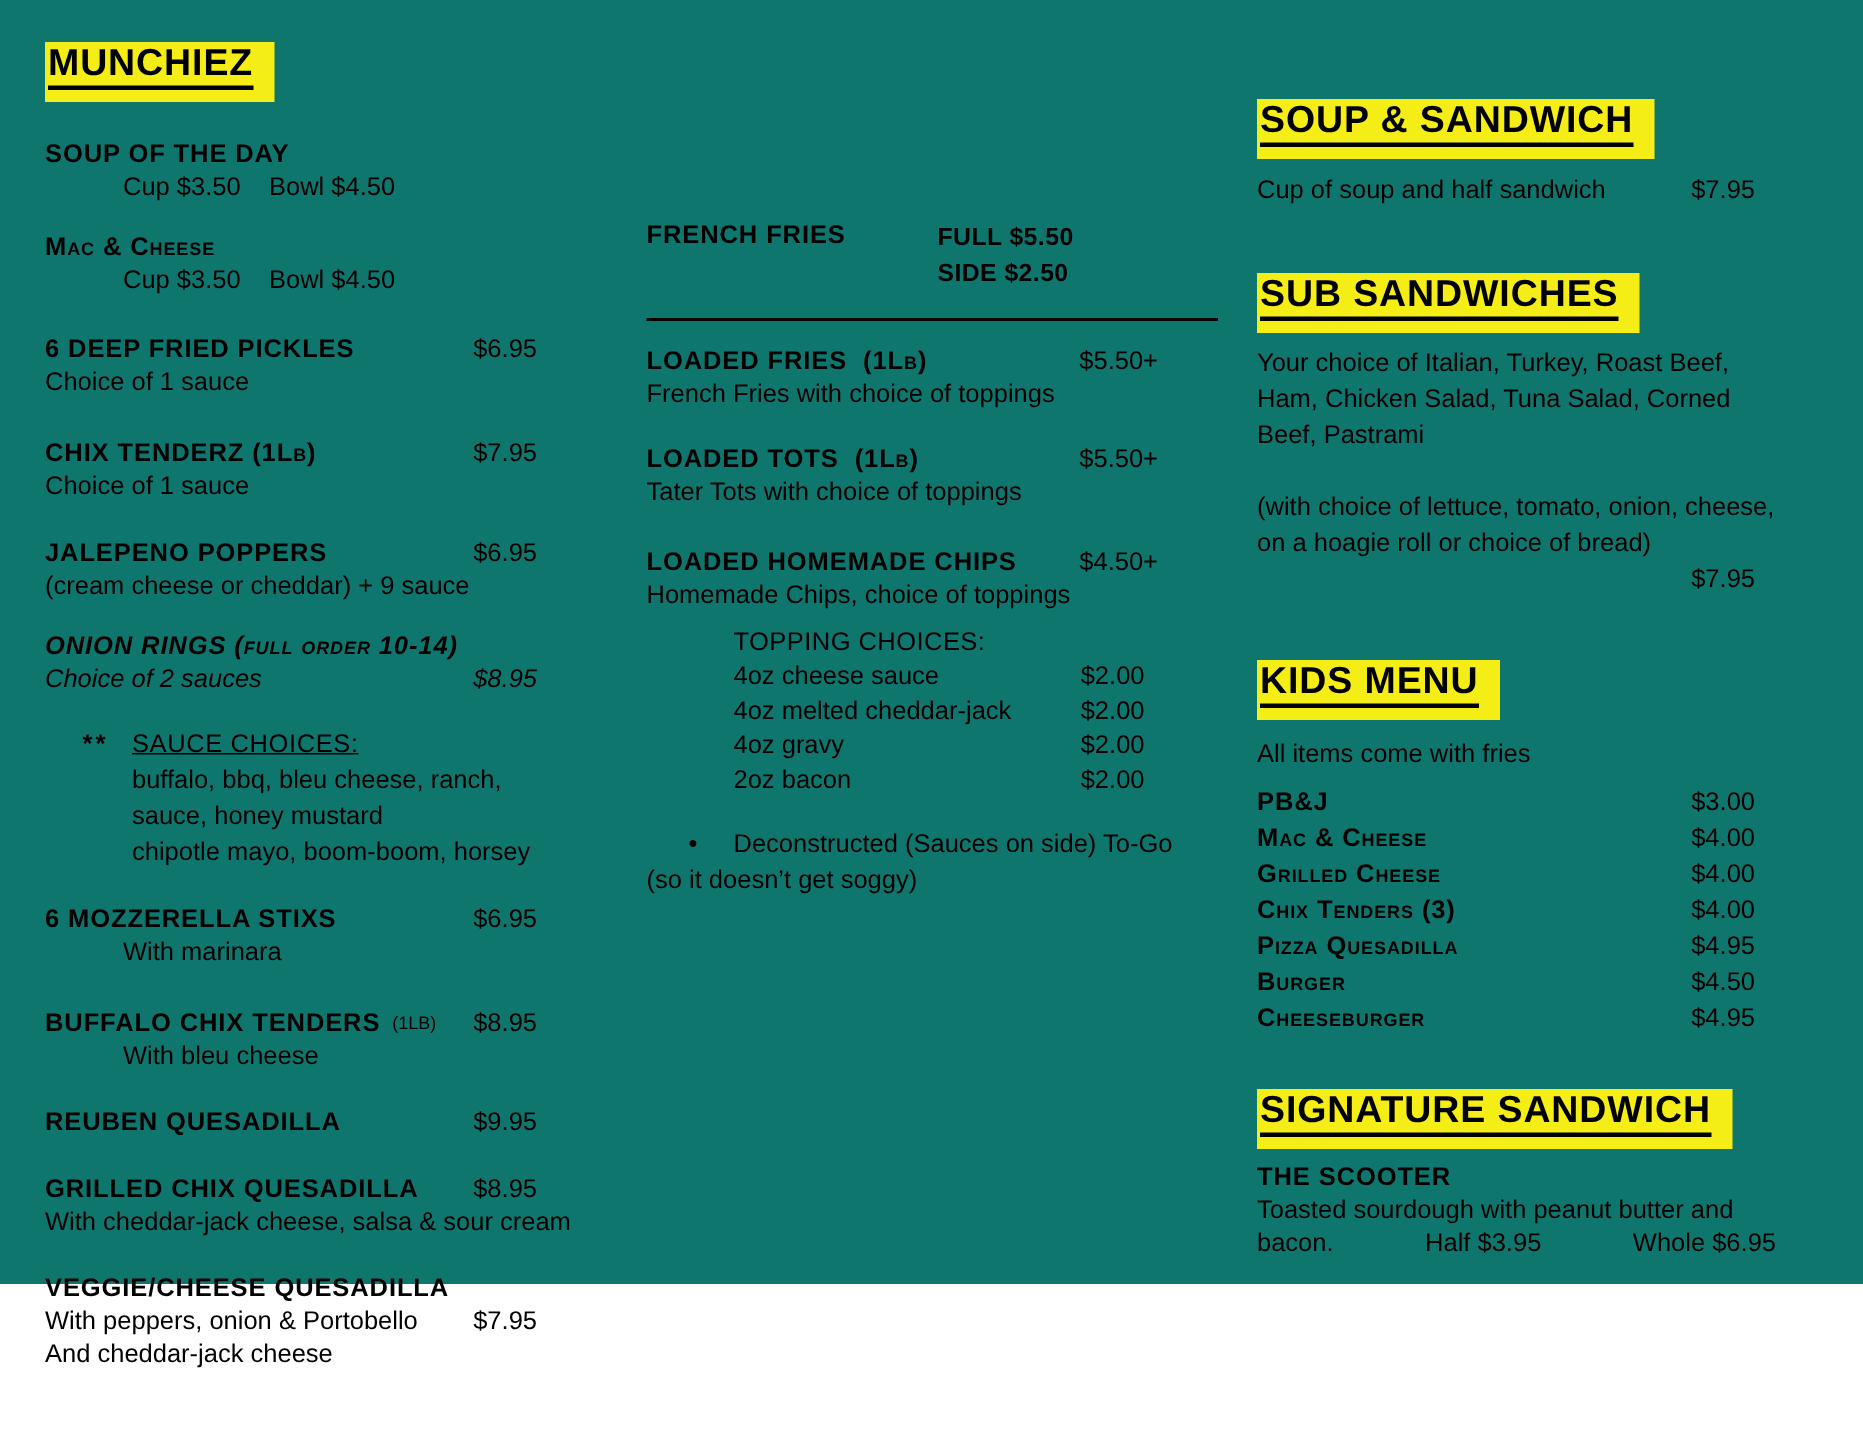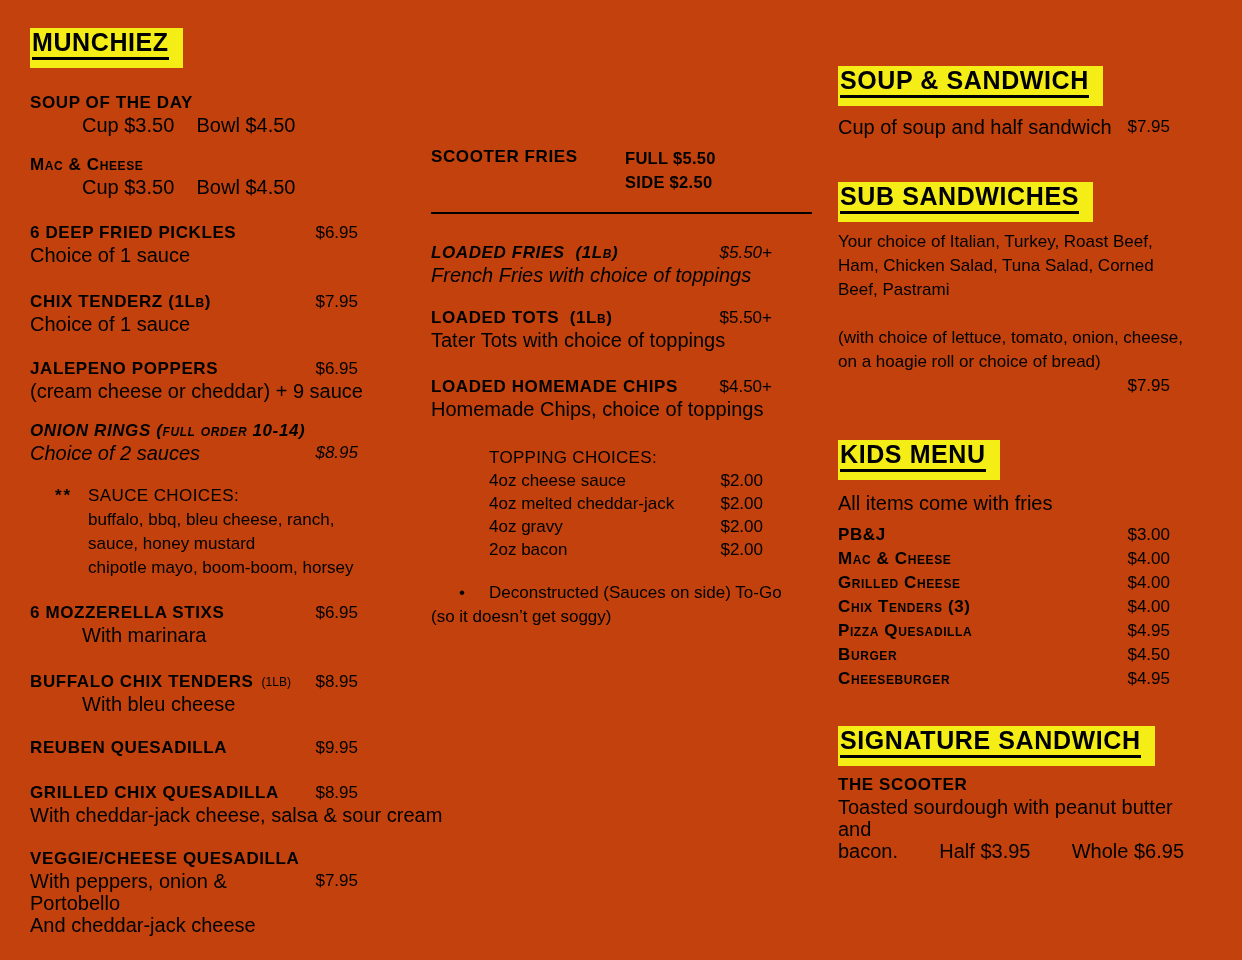--- a/index.html
+++ b/index.html
@@ -2,56 +2,56 @@
 <html><head>
 <meta charset="utf-8">
 <style>
   * { margin:0; padding:0; box-sizing:border-box; }
   html,body { background:#ffffff; }
   body {
     width:1242px; height:960px; overflow:hidden;
     font-family:"Liberation Sans", sans-serif;
     color:#000;
   }
-  .page { position:relative; width:1242px; height:960px; background:#c2410c; }
+  .page { position:relative; width:1242px; height:856px; background:#0f766e; }
 
   .col { position:absolute; top:0; }
   .col-left  { left:30px;  width:364px; }
   .col-mid   { left:431px; width:381px; }
   .col-right { left:838px; width:348px; }
 
   
   .sec-title { line-height:1; }
   .hl { display:inline-block; background:#f5ee16; padding:2px 14px 8px 2px; }
   .hlu {
     display:inline-block; font-weight:bold; font-size:25px;
     letter-spacing:.6px; border-bottom:3px solid #000; padding-bottom:2px;
   }
 
   .nm {
     font-weight:bold; font-size:17px; letter-spacing:.6px;
     font-variant:small-caps; white-space:pre-wrap; line-height:22px;
   }
   .pr { font-size:17px; line-height:22px; white-space:nowrap; }
-  .ds { font-size:20px; line-height:22px; }
+  .ds { font-size:17px; line-height:22px; }
   .sfx { font-size:12px; font-weight:normal; letter-spacing:0; align-self:center; }
   .pre { white-space:pre-wrap; }
   .ind { padding-left:52px; }
 
   .row { display:flex; justify-content:space-between; align-items:flex-start; }
   .w-l { width:328px; }
   .w-m { width:341px; }
   .w-r { width:332px; }
 
   .nmrow-left { display:flex; align-items:baseline; gap:8px; }
 
   
   .sn-head { display:flex; font-size:17px; line-height:24px; }
   .stars { display:inline-block; margin-left:25px; width:33px; font-weight:bold; letter-spacing:2px; }
-  .sn-title { letter-spacing:.4px; }
+  .sn-title { text-decoration:underline; letter-spacing:.4px; }
   .sn-body { margin-left:58px; font-size:17px; line-height:24px; }
 
   
   .fs-block { width:147px; font-size:16.5px; font-weight:bold; line-height:24px; letter-spacing:.3px; }
   .divider { border-top:2px solid #000; width:381px; }
   .top-block { margin-left:58px; width:274px; }
   .top-title { font-size:17px; line-height:23px; letter-spacing:.3px; }
   .top-row { display:flex; justify-content:space-between; font-size:17px; line-height:23px; }
   .togo-l1 { display:flex; font-size:17px; line-height:24px; }
   .bullet { display:inline-block; margin-left:28px; width:30px; font-size:17px; }
@@ -167,30 +167,30 @@
         <span class="ds">With peppers, onion &amp; Portobello</span>
         <span class="pr">$7.95</span>
       </div>
       <div class="ds">And cheddar-jack cheese</div>
     </div>
   </div>
 
   <div class="col col-mid" style="padding-top:146px;">
 
     <div class="row w-m">
-      <span class="nm">SCOOTER FRIES</span>
+      <span class="nm">FRENCH FRIES</span>
       <span class="fs-block">
         <span style="display:block;">FULL $5.50</span>
         <span style="display:block;">SIDE $2.50</span>
       </span>
     </div>
 
     <div class="divider" style="margin-top:18px;"></div>
 
-    <div style="margin-top:28px;font-style:italic;">
+    <div style="margin-top:16px;">
       <div class="row w-m">
         <span class="nm">LOADED FRIES  (1Lb)</span>
         <span class="pr">$5.50+</span>
       </div>
       <div class="ds">French Fries with choice of toppings</div>
     </div>
 
     <div style="margin-top:21px;">
       <div class="row w-m">
         <span class="nm">LOADED TOTS  (1Lb)</span>
@@ -200,21 +200,21 @@
     </div>
 
     <div style="margin-top:25px;">
       <div class="row w-m">
         <span class="nm">LOADED HOMEMADE CHIPS</span>
         <span class="pr">$4.50+</span>
       </div>
       <div class="ds">Homemade Chips, choice of toppings</div>
     </div>
 
-    <div class="top-block" style="margin-top:26px;">
+    <div class="top-block" style="margin-top:8px;">
       <div class="top-title">TOPPING CHOICES:</div>
       <div class="top-row">
         <span>4oz cheese sauce</span>
         <span>$2.00</span>
       </div>
       <div class="top-row">
         <span>4oz melted cheddar-jack</span>
         <span>$2.00</span>
       </div>
       <div class="top-row">

